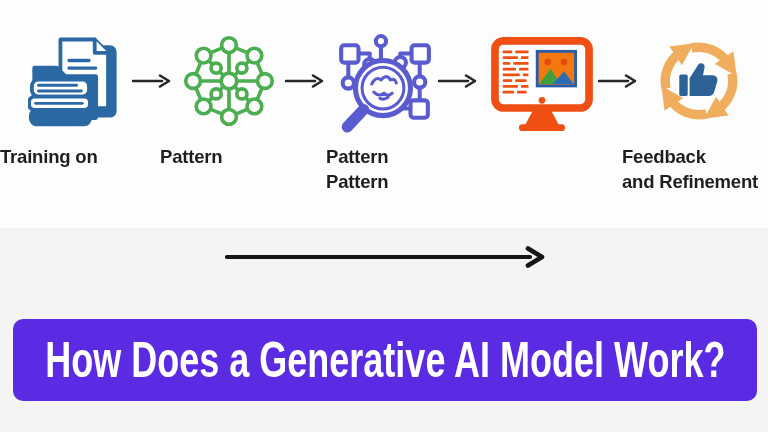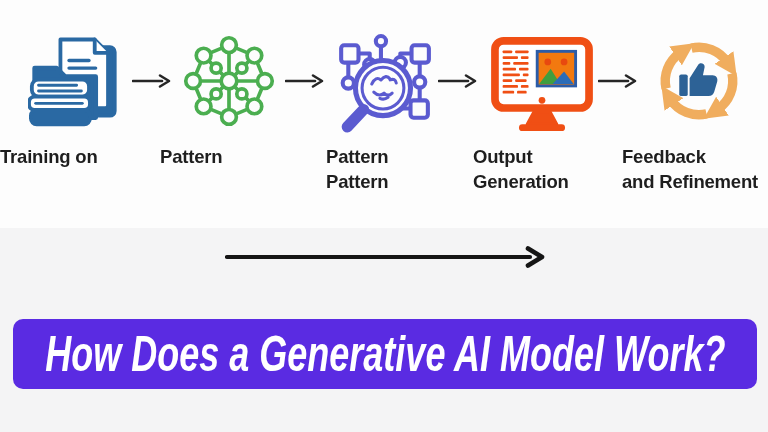--- a/index.html
+++ b/index.html
@@ -12,22 +12,22 @@
   .bottom-section{position:absolute;left:0;top:228px;width:768px;height:204px;background:#f4f4f5;}
   .icon{position:absolute;}
   .mini-arrow{position:absolute;width:40px;height:16px;}
   .step-label{
     position:absolute;top:144px;text-align:left;
     font-size:18.5px;font-weight:bold;line-height:25px;color:#1e1e1e;letter-spacing:-0.2px;
   }
   .step-label span{display:block;}
   .big-arrow{position:absolute;left:225px;top:246px;width:320px;height:22px;}
   .banner{
-    position:absolute;left:13px;top:319px;width:744px;height:70px;border-radius:10px;
-    display:flex;align-items:center;justify-content:center;overflow:hidden;font-style:italic;
+    position:absolute;left:13px;top:319px;width:744px;height:82px;border-radius:10px;
+    display:flex;align-items:center;justify-content:center;overflow:hidden;
   }
   .banner-title{
     font-size:50px;font-weight:bold;white-space:nowrap;
     transform:scaleX(0.72);transform-origin:center;letter-spacing:0px;
   }
 </style>
 </head>
 <body>
 
 <div class="canvas">
@@ -195,24 +195,20 @@
   <div class="step-label" style="left:0px;width:145px;">
     <span>Training on</span>
   </div>
   <div class="step-label" style="left:160px;width:140px;">
     <span>Pattern</span>
   </div>
   <div class="step-label" style="left:326px;width:140px;">
     <span>Pattern</span>
     <span>Pattern</span>
   </div>
-  <div class="step-label" style="left:473px;width:140px;">
-    <span>Output</span>
-    <span>Generation</span>
-  </div>
   <div class="step-label" style="left:622px;width:152px;">
     <span>Feedback</span>
     <span>and Refinement</span>
   </div>
 
   <div class="big-arrow">
     <svg width="320" height="22">
       <g stroke="#151515" fill="none" stroke-linecap="round" stroke-linejoin="round">
         <path d="M2,11 H305" stroke-width="4.2"></path>
         <path d="M303,2.5 L317,11 L303,19.5" stroke-width="4.6"></path>

